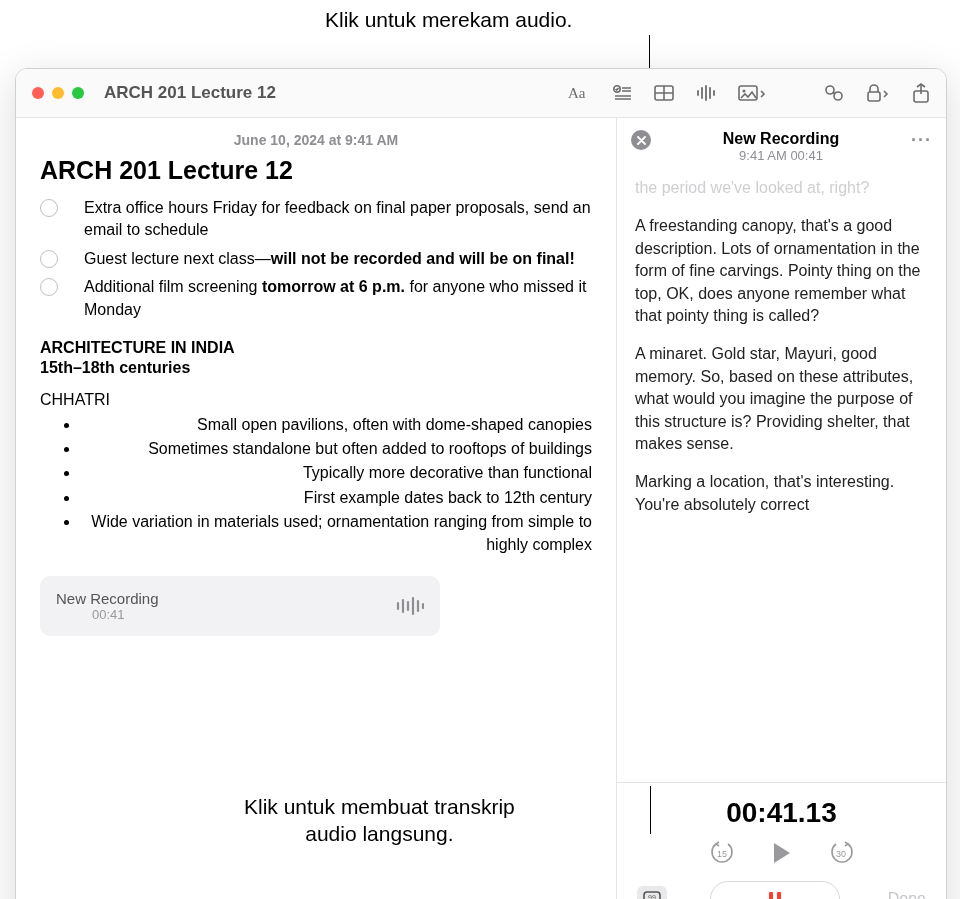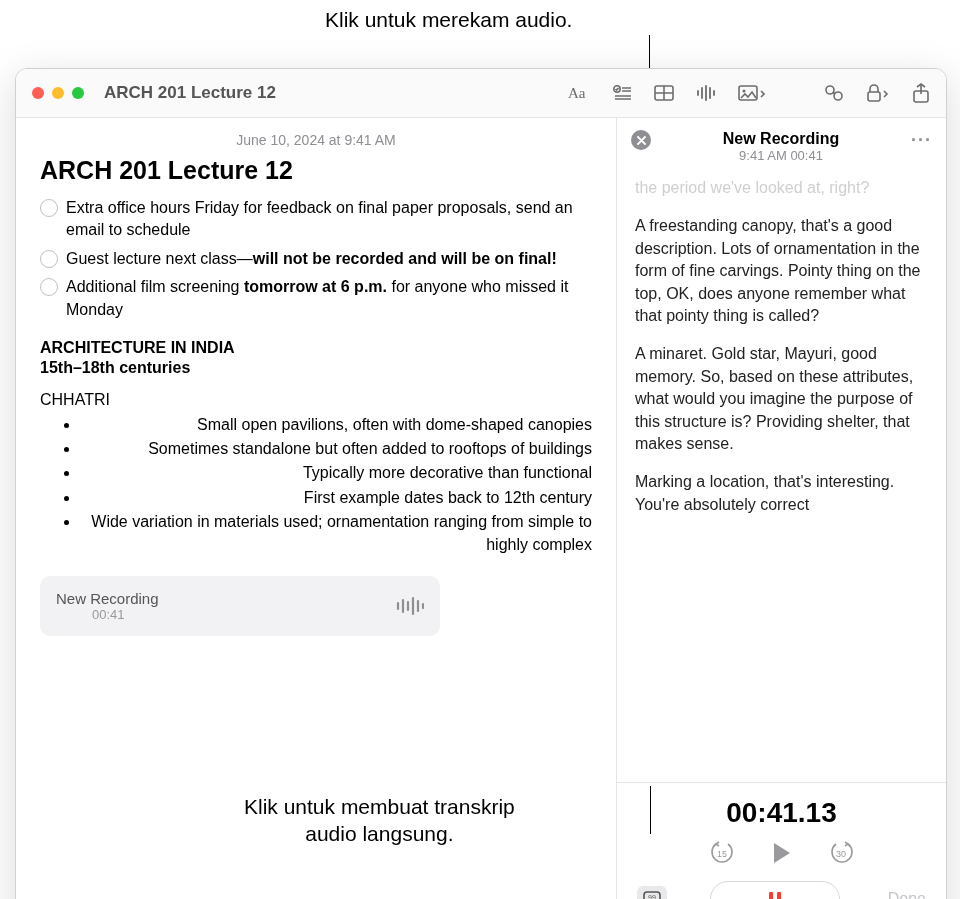--- a/index.html
+++ b/index.html
@@ -101,31 +101,32 @@
     .note-area {
       flex: 1;
       padding: 14px 24px;
       overflow: hidden;
     }
     .note-date {
       text-align: center;
       color: #8e8e93;
       font-size: 14px;
       margin-bottom: 8px;
+      font-weight: bold;
     }
     .note-title {
       font-size: 25px;
       font-weight: 700;
       margin-bottom: 12px;
     }
     .checklist { list-style: none; margin-bottom: 18px; }
     .checklist li {
       display: flex;
       align-items: flex-start;
-      gap: 8px;
+      gap: 26px;
       font-size: 16px;
       line-height: 1.4;
       margin-bottom: 6px;
     }
     .check-circle {
       width: 18px; height: 18px;
       border: 1.5px solid #c0c0c0;
       border-radius: 50%;
       flex-shrink: 0;
       margin-top: 2px;

